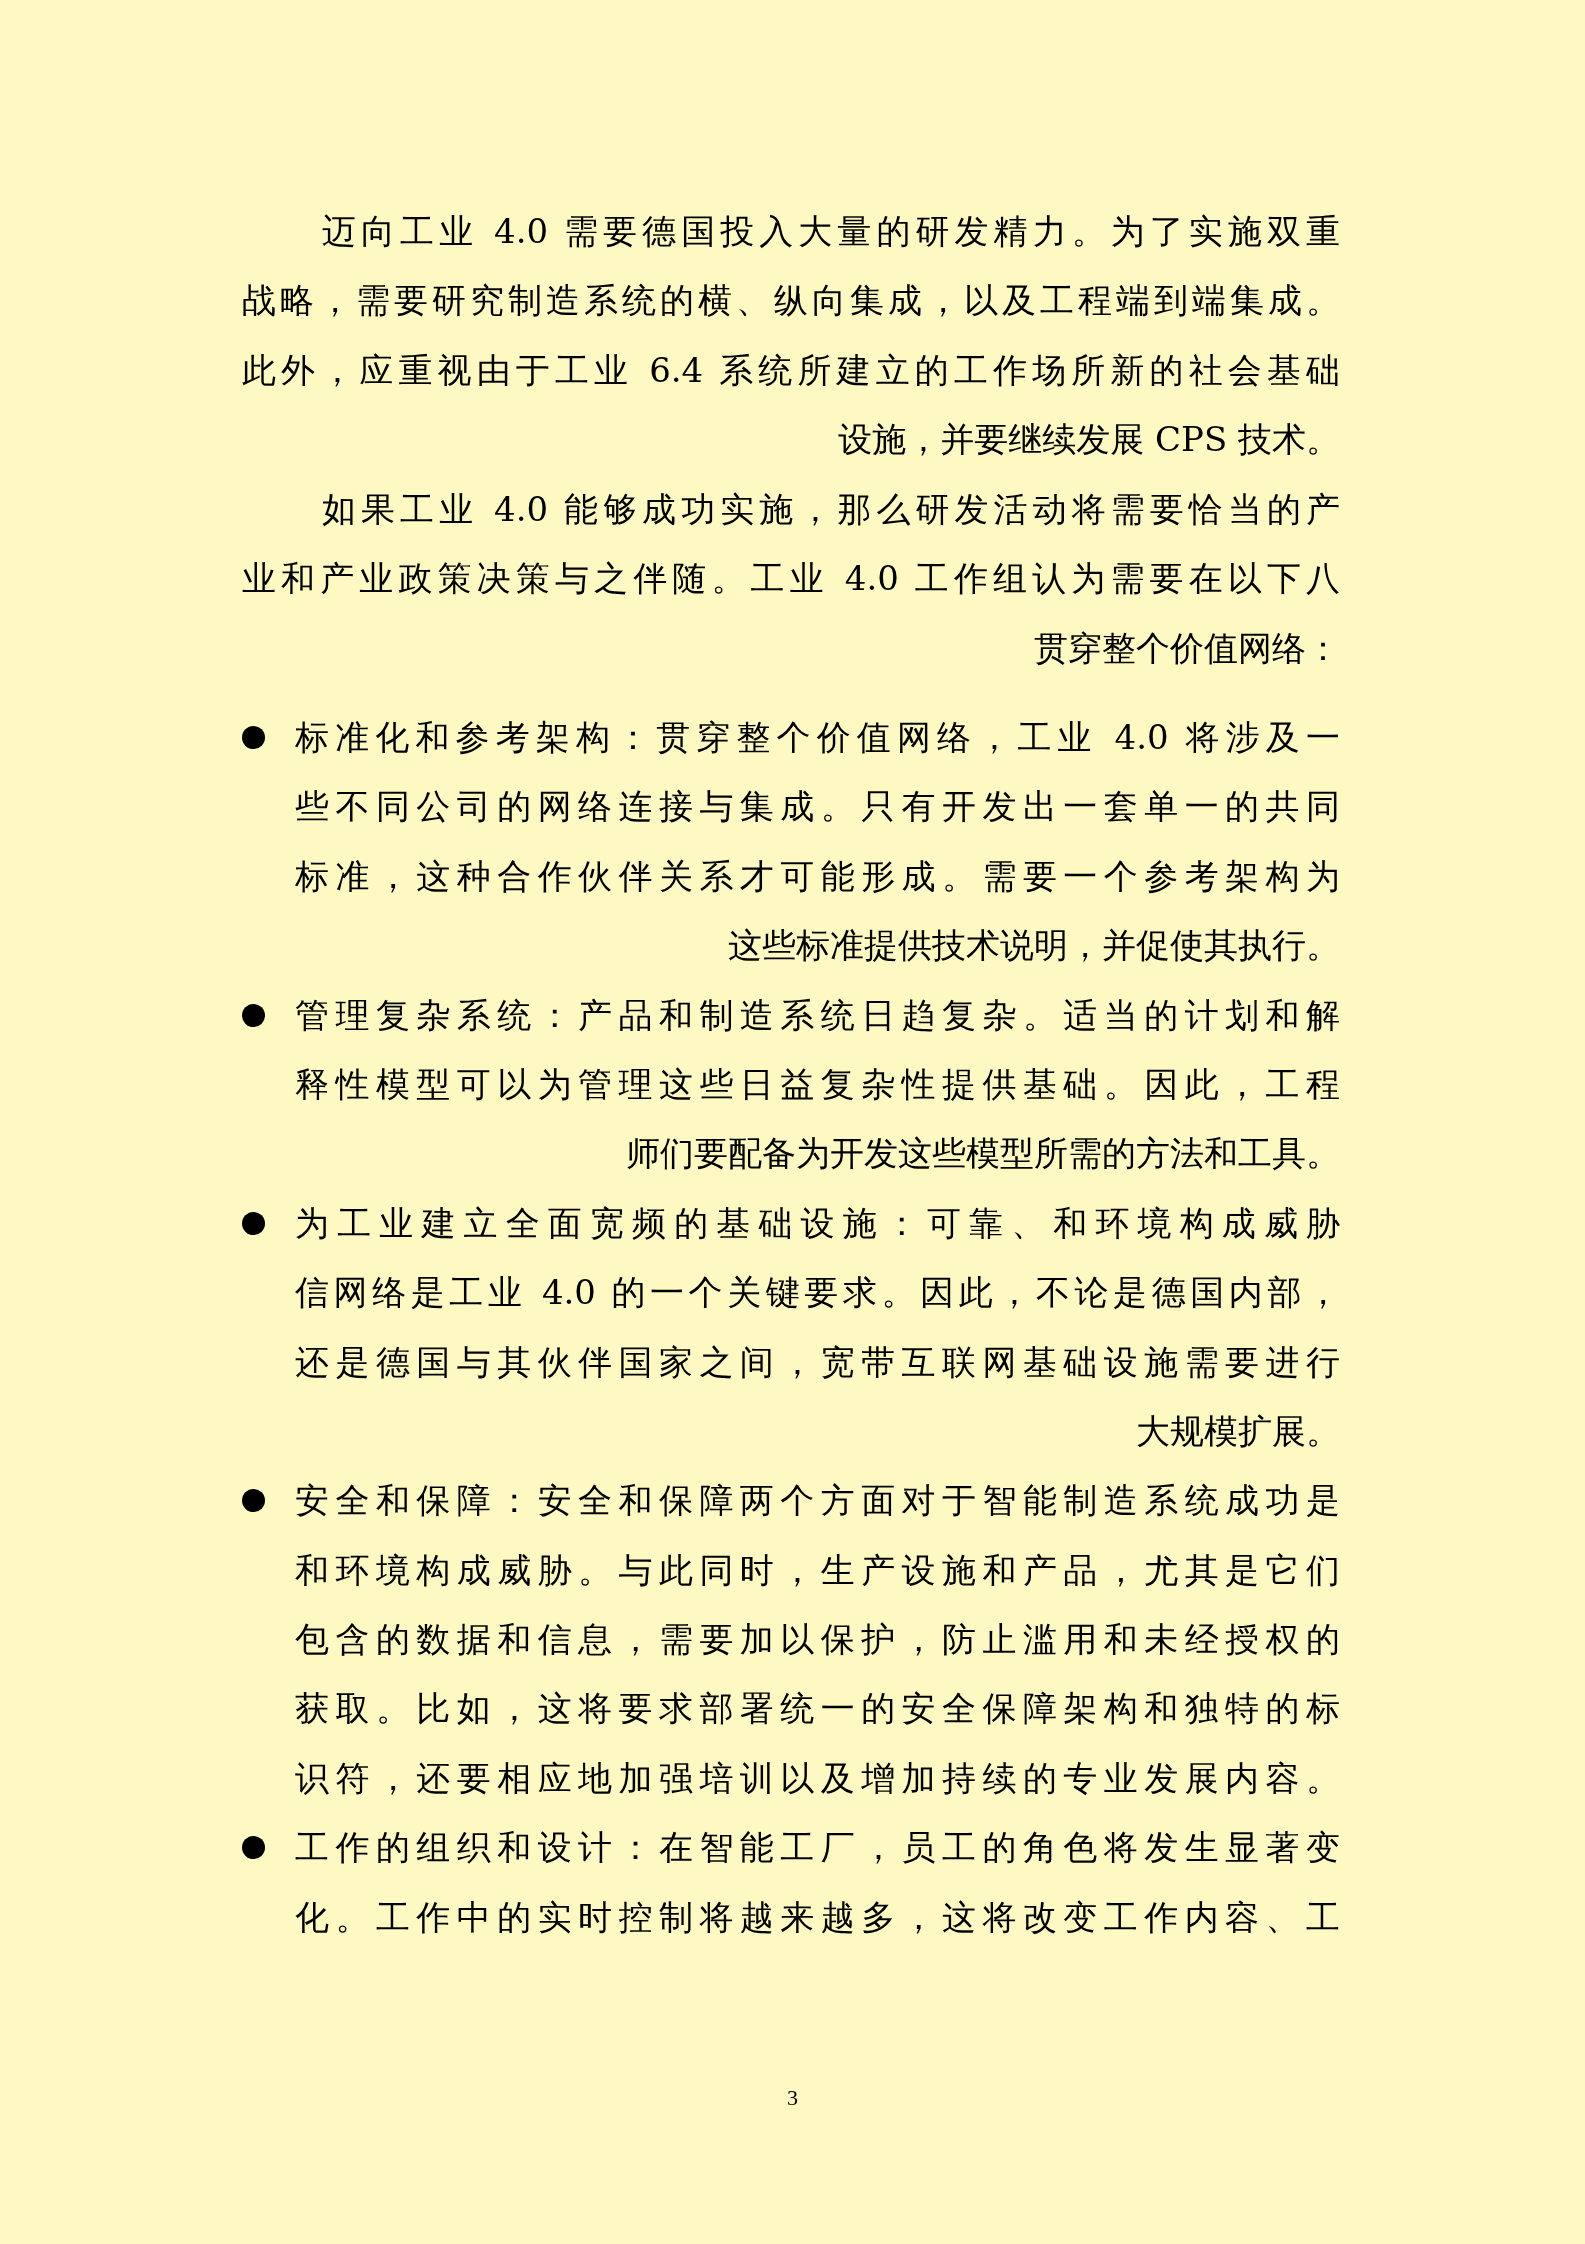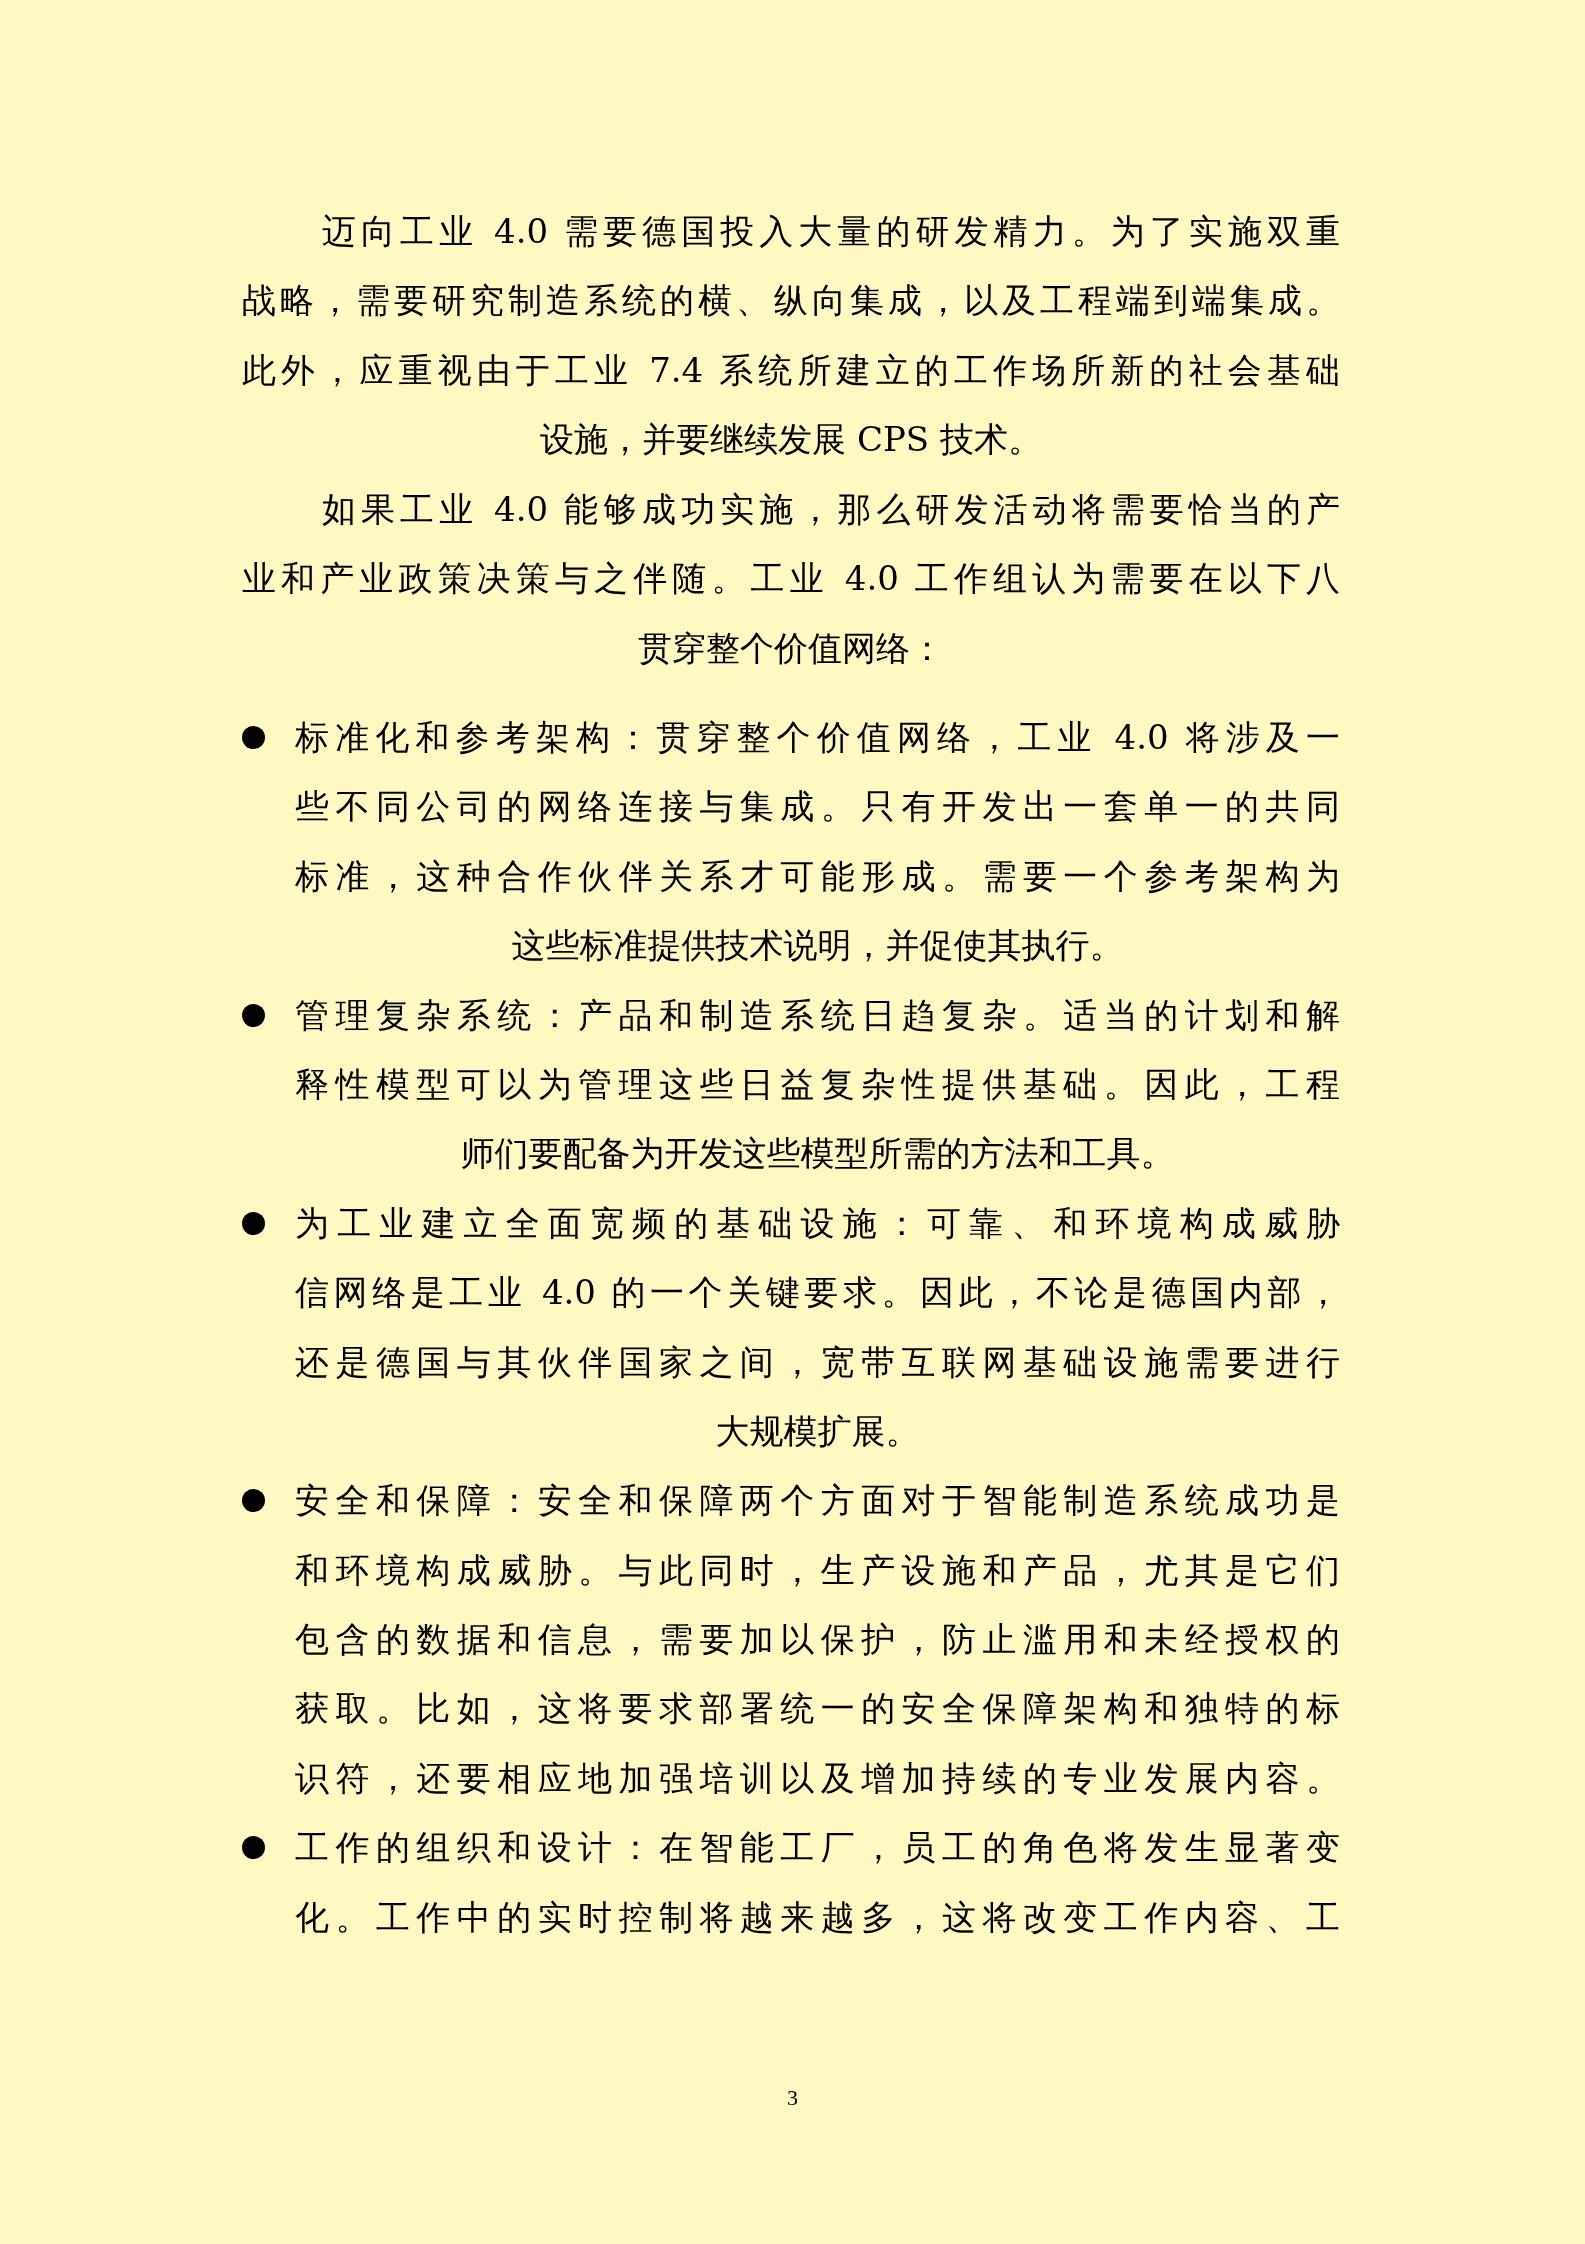--- a/index.html
+++ b/index.html
@@ -32,21 +32,21 @@
     line-height: 69.4px;
     font-size: 34px;
     white-space: nowrap;
     overflow: visible;
   }
   .line.full {
     text-align: justify;
     text-align-last: justify;
   }
   .line.last {
-    text-align: center;
+    text-align: right;
   }
   .line.indent {
     padding-left: 80px;
   }
   .bullet-list {
     position: absolute;
     left: 242px;
     width: 1098px;
     top: 703px;
   }
@@ -75,21 +75,21 @@
   }
 </style>
 </head>
 <body>
 
 <div class="page">
 
   <div class="para" style="top:197px;">
     <div class="line full indent">迈向工业 4.0 需要德国投入大量的研发精力。为了实施双重</div>
     <div class="line full">战略，需要研究制造系统的横、纵向集成，以及工程端到端集成。</div>
-    <div class="line full">此外，应重视由于工业 7.4 系统所建立的工作场所新的社会基础</div>
+    <div class="line full">此外，应重视由于工业 6.4 系统所建立的工作场所新的社会基础</div>
     <div class="line last">设施，并要继续发展 CPS 技术。</div>
   </div>
 
   <div class="para" style="top:475px;">
     <div class="line full indent">如果工业 4.0 能够成功实施，那么研发活动将需要恰当的产</div>
     <div class="line full">业和产业政策决策与之伴随。工业 4.0 工作组认为需要在以下八</div>
     <div class="line last">贯穿整个价值网络：</div>
   </div>
 
   <div class="bullet-list">

